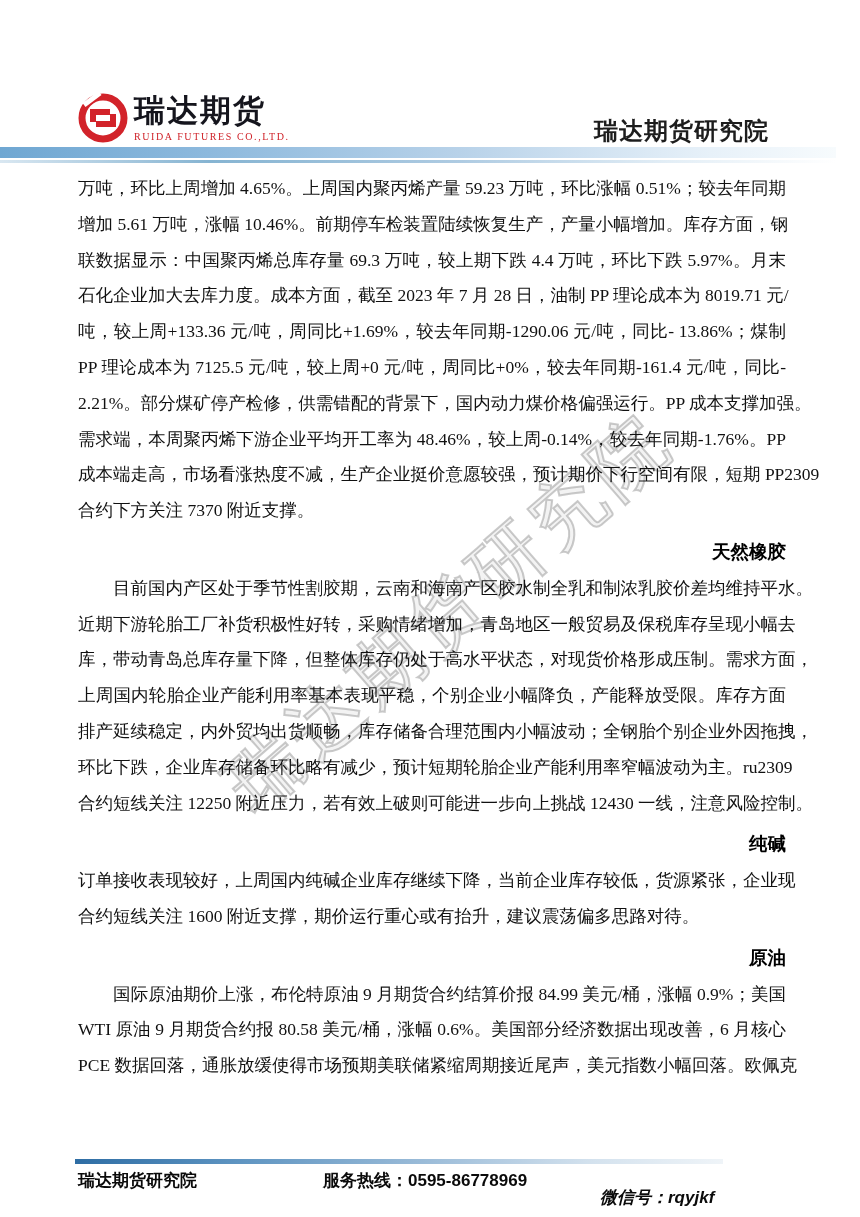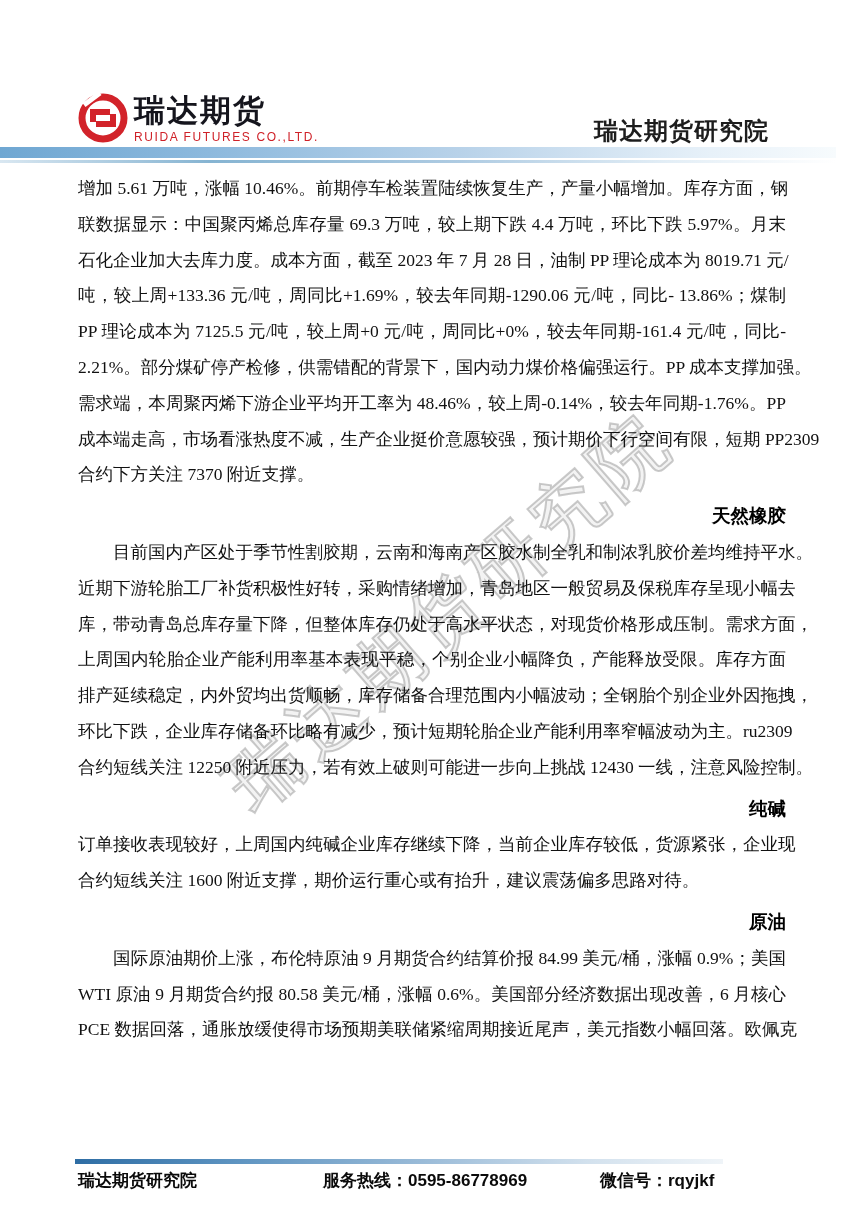--- a/index.html
+++ b/index.html
@@ -15,22 +15,22 @@
 
   
   .logo-wrap{position:absolute;left:76px;top:44px;display:flex;align-items:flex-start;}
   .logo-icon{width:54px;height:54px;flex:0 0 auto;}
   .logo-text-col{margin-left:4px;display:flex;flex-direction:column;}
   .logo-brand{
     font-family:"Liberation Sans","DejaVu Sans",sans-serif;
     font-size:31px;font-weight:bold;color:#15151d;letter-spacing:2px;line-height:40px;
   }
   .logo-sub{
-    font-family:Liberation Sans, sans-serif;
-    font-size:12px;color:#cf2128;letter-spacing:1.6px;line-height:10px;margin-top:1px;
+    font-family:Liberation Serif, serif;
+    font-size:10px;color:#cf2128;letter-spacing:1.6px;line-height:10px;margin-top:1px;
   }
   .header-title{
     position:absolute;left:594px;top:68px;
     font-family:"Liberation Sans","DejaVu Sans",sans-serif;
     font-size:24px;font-weight:600;color:#1d1d1d;letter-spacing:1px;
   }
   .header-bar-main{
     position:absolute;left:0;top:100px;width:836px;height:11px;
     background:linear-gradient(to right,#6fa7d2 0%,#8db9dd 25%,#b8d2e9 55%,#e7f1f9 85%,#f7fbfd 100%);
   }
@@ -70,21 +70,21 @@
     position:absolute;left:75px;top:1112px;width:648px;height:5px;
     background:linear-gradient(to right,#2e6da4 0%,#5e94c1 25%,#9dbdd9 55%,#d4e2ee 80%,#eff4f8 100%);
   }
   .footer-row{
     position:absolute;left:0;top:1122px;width:860px;height:26px;
     font-family:"Liberation Sans","DejaVu Sans",sans-serif;
     font-size:17px;font-weight:bold;color:#0a0a0a;
   }
   .footer-left{position:absolute;left:78px;top:0;}
   .footer-center{position:absolute;left:323px;top:0;}
-  .footer-right{position:absolute;left:600px;top:0;}
+  .footer-right{position:absolute;left:600px;top:17px;font-style:italic;}
 </style>
 </head>
 <body>
 
 <div id="page">
 
   <div class="logo-wrap">
     <svg class="logo-icon" viewBox="0 0 54 54">
       <circle cx="27" cy="27" r="21" fill="none" stroke="#d2232a" stroke-width="7"></circle>
       <line x1="8" y1="14" x2="24" y2="2" stroke="#ffffff" stroke-width="5"></line>
@@ -96,20 +96,21 @@
       <div class="logo-sub">RUIDA FUTURES CO.,LTD.</div>
     </div>
   </div>
   <div class="header-title">瑞达期货研究院</div>
   <div class="header-bar-main"></div>
   <div class="header-bar-sub"></div>
 
   <div class="watermark">瑞达期货研究院</div>
 
   <div class="content">
+      <div class="line">万吨，环比上周增加 4.65%。上周国内聚丙烯产量 59.23 万吨，环比涨幅 0.51%；较去年同期</div>
       <div class="line">增加 5.61 万吨，涨幅 10.46%。前期停车检装置陆续恢复生产，产量小幅增加。库存方面，钢</div>
       <div class="line">联数据显示：中国聚丙烯总库存量 69.3 万吨，较上期下跌 4.4 万吨，环比下跌 5.97%。月末</div>
       <div class="line">石化企业加大去库力度。成本方面，截至 2023 年 7 月 28 日，油制 PP 理论成本为 8019.71 元/</div>
       <div class="line">吨，较上周+133.36 元/吨，周同比+1.69%，较去年同期-1290.06 元/吨，同比- 13.86%；煤制</div>
       <div class="line">PP 理论成本为 7125.5 元/吨，较上周+0 元/吨，周同比+0%，较去年同期-161.4 元/吨，同比-</div>
       <div class="line">2.21%。部分煤矿停产检修，供需错配的背景下，国内动力煤价格偏强运行。PP 成本支撑加强。</div>
       <div class="line">需求端，本周聚丙烯下游企业平均开工率为 48.46%，较上周-0.14%，较去年同期-1.76%。PP</div>
       <div class="line">成本端走高，市场看涨热度不减，生产企业挺价意愿较强，预计期价下行空间有限，短期 PP2309</div>
       <div class="line end">合约下方关注 7370 附近支撑。</div>
       <div class="heading">天然橡胶</div>

